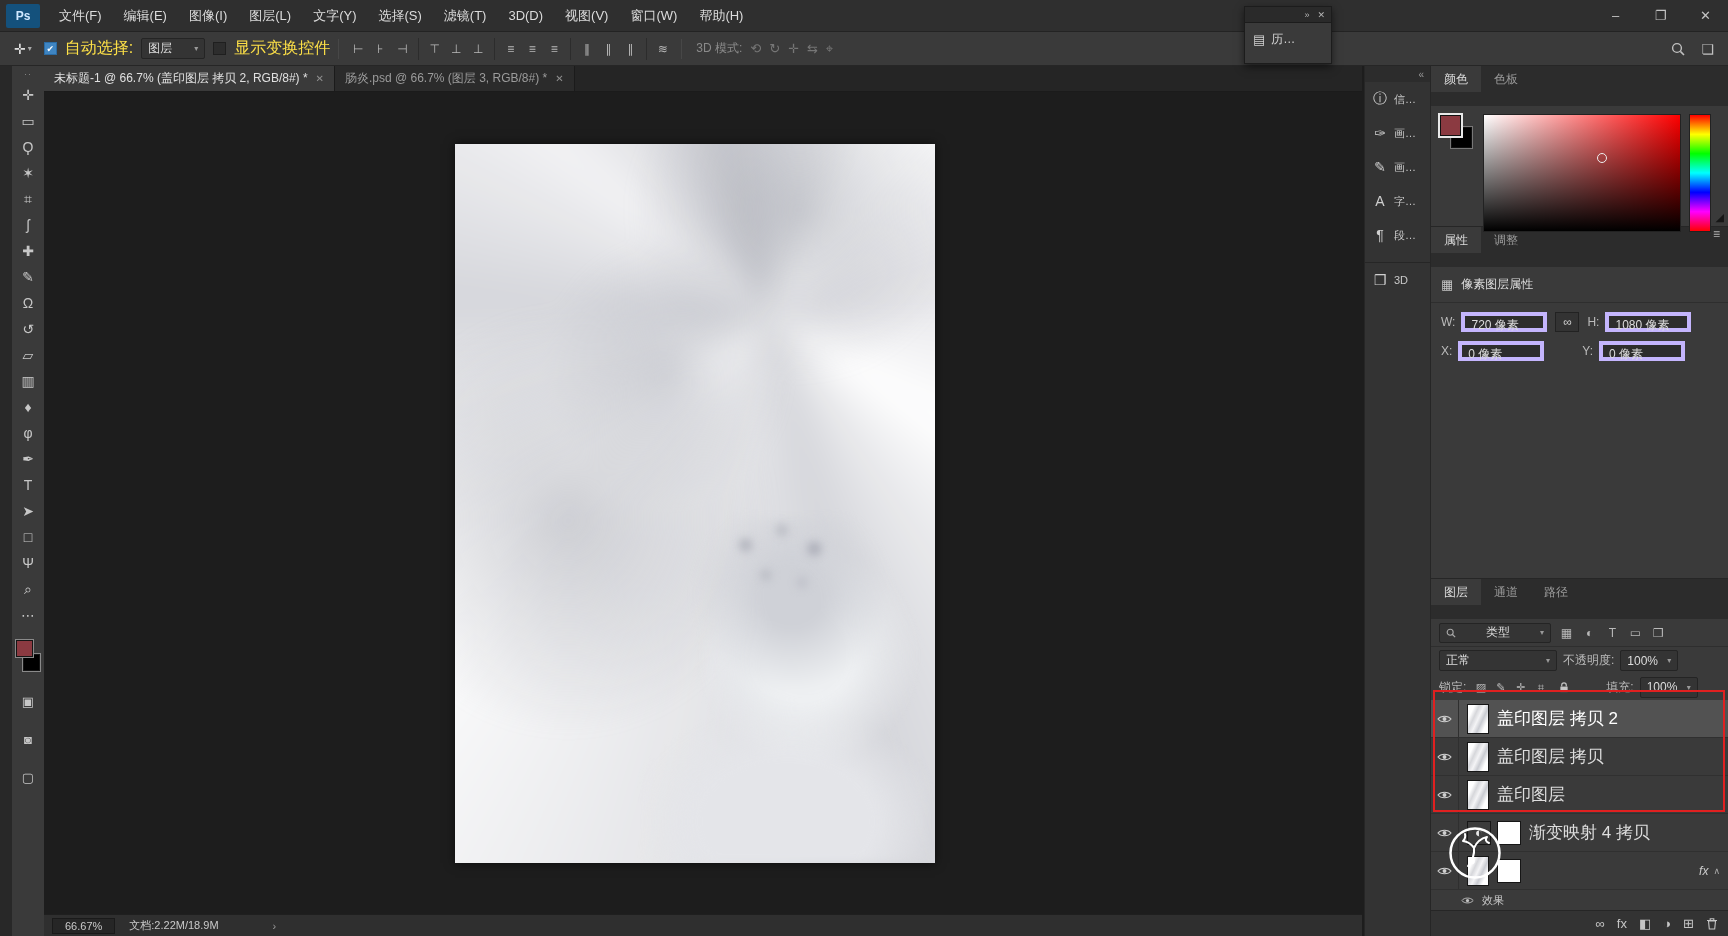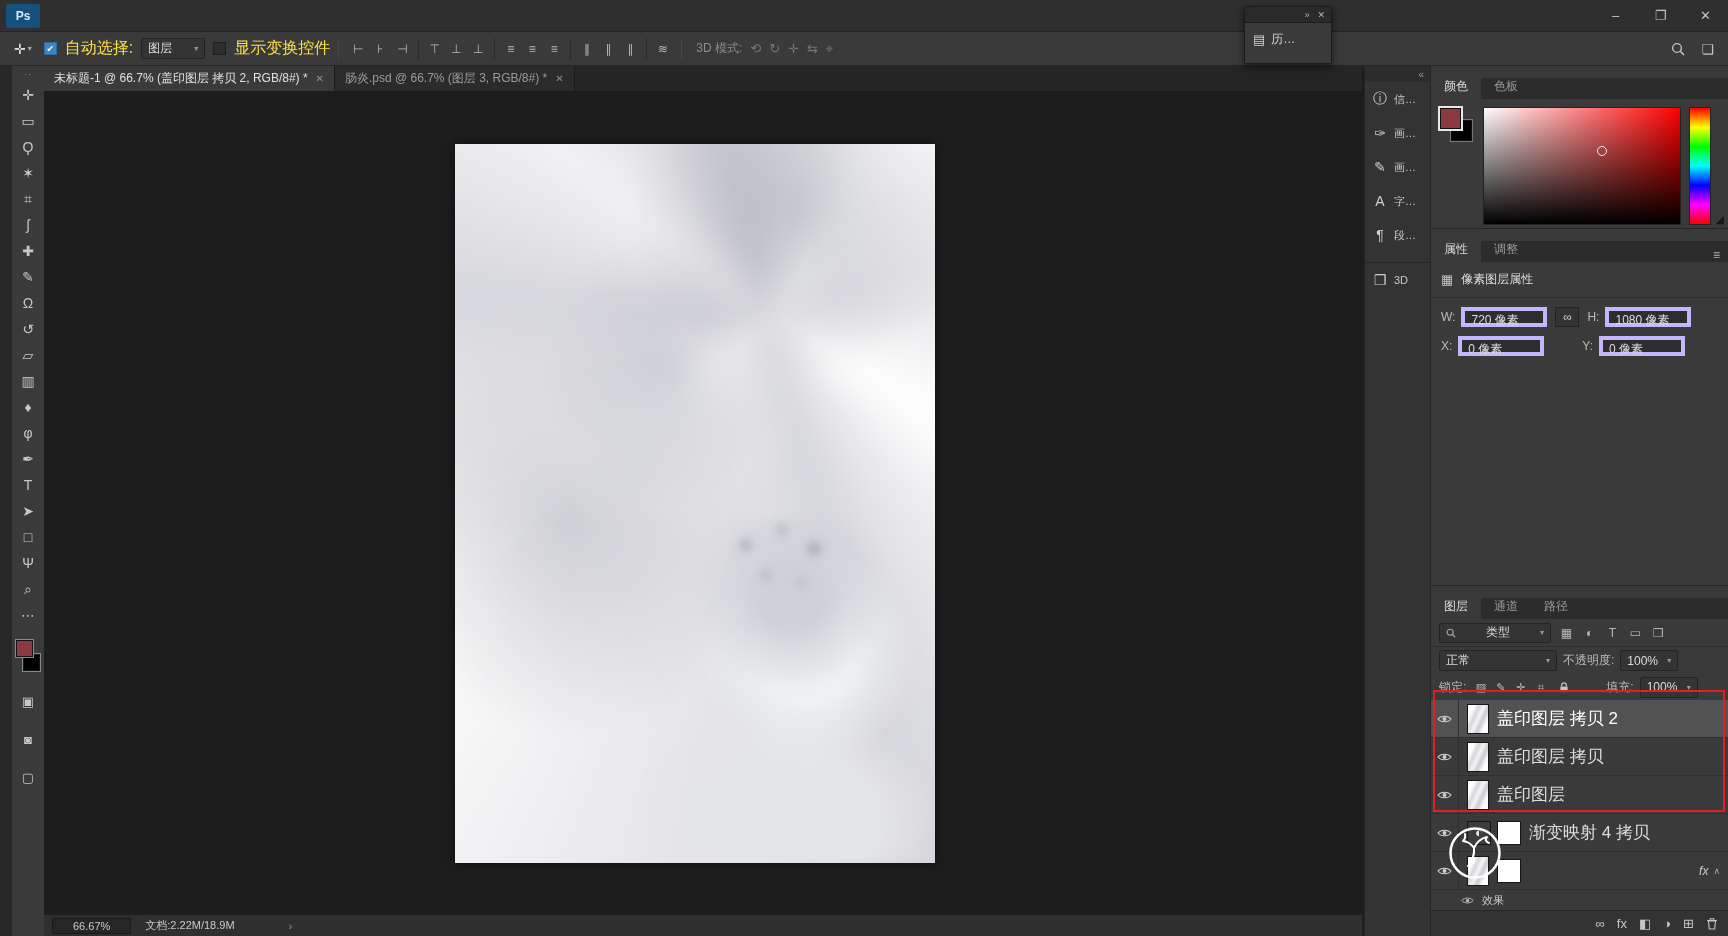--- a/index.html
+++ b/index.html
@@ -83,37 +83,37 @@
     filter:blur(5px); }
   .art-curls { right:10%; bottom:26%; width:42%; height:26%;
     background:radial-gradient(circle 10px at 30% 30%, #b2b4bd 0 60%, transparent 70%),
       radial-gradient(circle 9px at 48% 22%, #babcc4 0 60%, transparent 70%),
       radial-gradient(circle 11px at 64% 32%, #aeb0ba 0 60%, transparent 70%),
       radial-gradient(circle 8px at 40% 46%, #b8bac2 0 60%, transparent 70%),
       radial-gradient(circle 9px at 58% 50%, #c0c2ca 0 60%, transparent 70%);
     filter:blur(4px); }
   .statusbar { height:22px; background:#2f2f2f; border-top:1px solid #1f1f1f; display:flex;
     align-items:center; gap:14px; padding:0 8px; font-size:11px; color:#c9c9c9; }
-  .zoom-field { background:#262626; border:1px solid #1a1a1a; padding:1px 20px; min-width:52px; }
+  .zoom-field { background:#262626; border:1px solid #1a1a1a; padding:1px 12px; min-width:52px; }
   .status-chevron { color:#9a9a9a; margin-left:40px; }
 
   
   .dock-strip { position:absolute; top:66px; left:1364px; width:66px; bottom:0; background:#333333;
     border-left:1px solid #262626; }
   .ds-head { height:16px; display:flex; align-items:center; justify-content:flex-end; padding:0 6px;
     color:#9a9a9a; font-size:10px; background:#2c2c2c; }
   .strip-item { display:flex; align-items:center; gap:6px; height:34px; padding:0 7px; color:#c9c9c9;
     font-size:11px; white-space:nowrap; }
   .strip-item[data-sep="1"] { border-top:1px solid #262626; margin-top:10px; }
   .strip-item .ic { font-size:14px; color:#cfcfcf; width:16px; text-align:center; }
 
   
   .panels { position:absolute; top:66px; left:1430px; width:298px; bottom:0; display:flex;
     flex-direction:column; background:#3a3a3a; border-left:1px solid #262626; }
-  .ptabs { height:21px; background:#2c2c2c; display:flex; align-items:flex-end;margin-top:12px; }
+  .ptabs { height:40px; background:#2c2c2c; display:flex; align-items:flex-start; }
   .ptab { padding:0 13px; line-height:26px; height:26px; color:#999; font-size:12px; }
   .ptab[data-state="active"] { background:#3a3a3a; color:#ddd; }
   .pmenu { margin-left:auto; padding:0 8px; color:#b5b5b5; font-size:12px; }
 
   .color-panel { height:162px; display:flex; flex-direction:column; }
   .color-body { position:relative; flex:1; }
   .cp-swatches { position:absolute; left:8px; top:8px; width:36px; height:36px; }
   .cp-sw { position:absolute; width:21px; height:21px; border:1px solid #111; }
   .cp-bg { left:12px; top:13px; background:#000; outline:1px solid #777; }
   .cp-fg { left:1px; top:1px; outline:2px solid #e8e8e8; }
@@ -185,20 +185,44 @@
   .hf-item .ic { font-size:13px; }
   svg { display:block; }
 </style>
 </head>
 <body>
 
 <div id="app" data-name="photoshop-window">
 
   <header class="menubar" data-name="menubar">
     <div class="ps-logo" data-name="photoshop-logo">Ps</div>
+    <nav class="menus" data-name="menu-list">
+
+        <span class="menu-item" data-name="menu-item">文件(F)</span>
+
+        <span class="menu-item" data-name="menu-item">编辑(E)</span>
+
+        <span class="menu-item" data-name="menu-item">图像(I)</span>
+
+        <span class="menu-item" data-name="menu-item">图层(L)</span>
+
+        <span class="menu-item" data-name="menu-item">文字(Y)</span>
+
+        <span class="menu-item" data-name="menu-item">选择(S)</span>
+
+        <span class="menu-item" data-name="menu-item">滤镜(T)</span>
+
+        <span class="menu-item" data-name="menu-item">3D(D)</span>
+
+        <span class="menu-item" data-name="menu-item">视图(V)</span>
+
+        <span class="menu-item" data-name="menu-item">窗口(W)</span>
+
+        <span class="menu-item" data-name="menu-item">帮助(H)</span>
+      </nav>
     <div class="win-controls" data-name="window-controls">
 
         <span class="win-btn" data-name="minimize-button">–</span>
 
         <span class="win-btn" data-name="maximize-button">❐</span>
 
         <span class="win-btn" data-name="close-button">✕</span>
       </div>
   </header>
 

